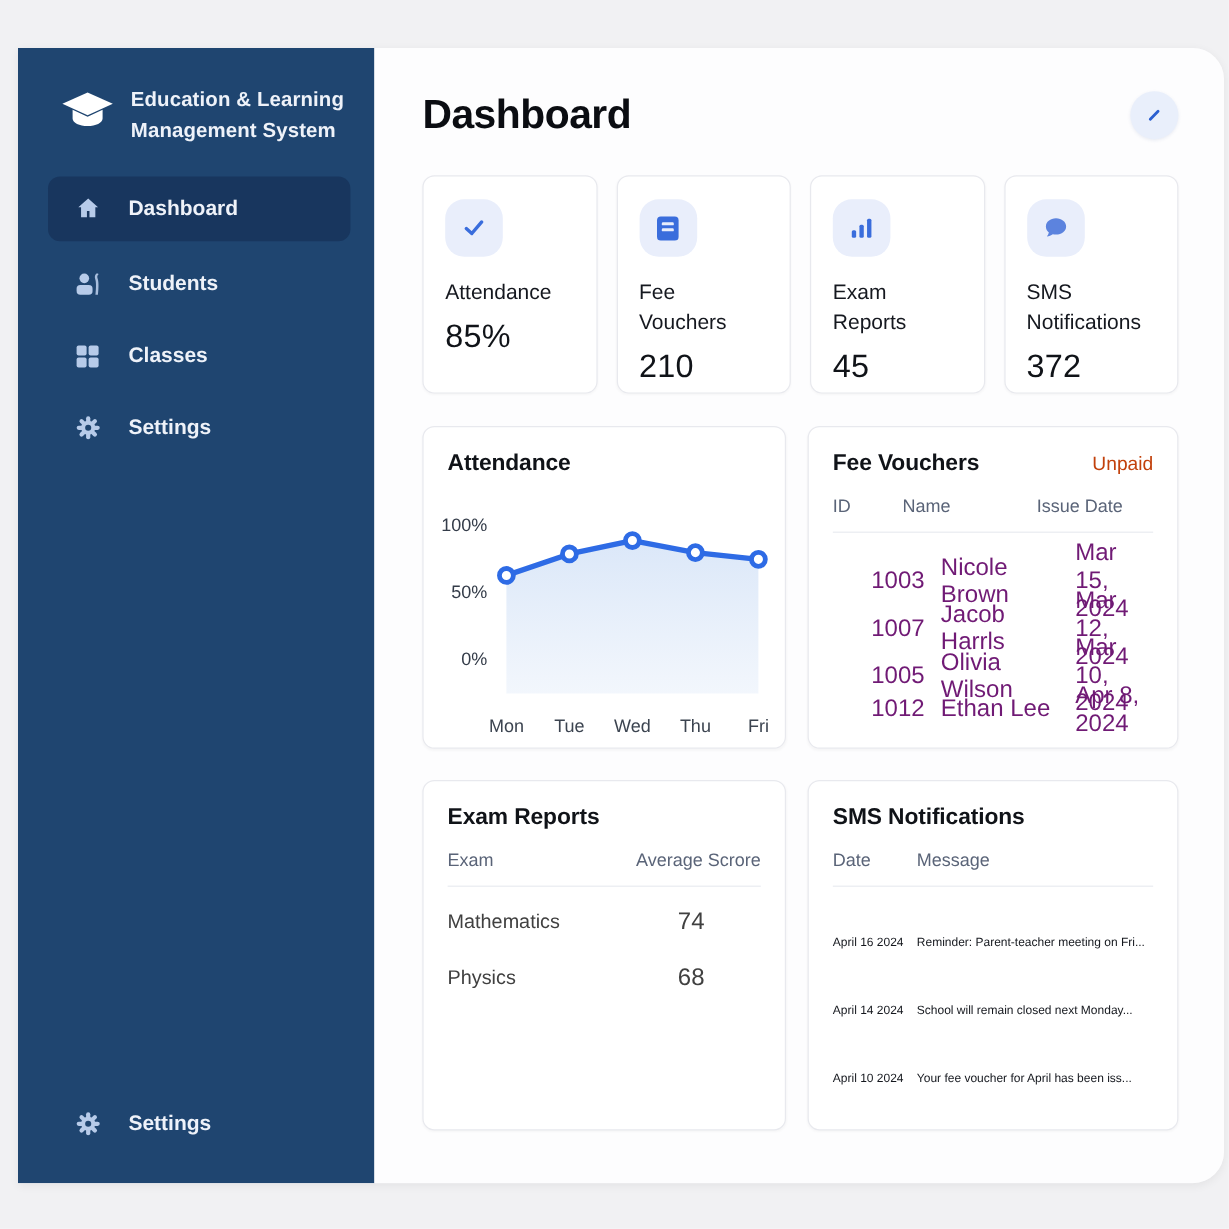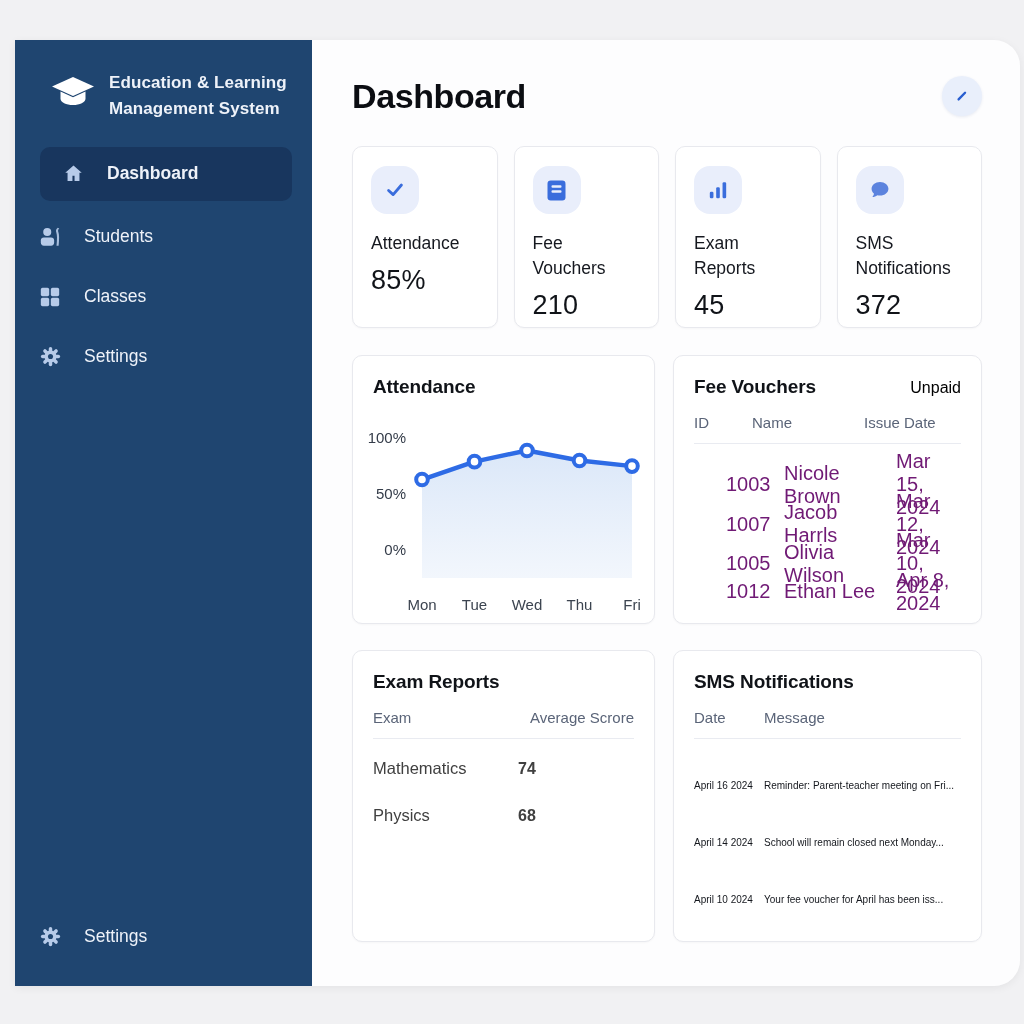--- a/index.html
+++ b/index.html
@@ -24,21 +24,21 @@
     background:#1f4570;
     display:flex; flex-direction:column;
     color:#eef2f9;
   }
   .logo { display:flex; align-items:flex-start; gap:14px; padding:30px 24px 0 36px; }
   .logo-icon { flex:0 0 44px; margin-top:6px; }
   .logo-text { font-size:17px; font-weight:600; line-height:1.55; letter-spacing:.1px; }
   .nav { margin-top:24px; }
   .nav-item {
     height:60px; display:flex; align-items:center; gap:23px;
-    padding-left:24px; font-size:17.5px; font-weight:400; cursor:pointer;
+    padding-left:47px; font-size:17.5px; font-weight:700; cursor:pointer;
     color:#eef2f9;
   }
   .nav-item.active {
     height:54px; margin:0 20px 6px 25px; padding-left:22px;
     background:#18365e; border-radius:10px; font-weight:600;
   }
   .nav-item .ico { width:22px; height:22px; display:flex; align-items:center; justify-content:center; }
   .sidebar-footer { margin-top:auto; padding-bottom:22px; }
   .sidebar-footer .nav-item { height:56px; }
   
@@ -76,28 +76,28 @@
   }
   .panel.chart { height:269px; }
   .panel.fv { height:269px; padding:20px; }
   .panel.er, .panel.sms { height:292px; padding:20px; }
   .panel-title { font-size:19px; font-weight:700; color:#101318; letter-spacing:-.1px; }
   .chart .panel-title { position:absolute; top:20px; left:20px; }
   .chart svg { position:absolute; top:46px; left:0; display:block; }
   .ytick { font-size:15px; fill:#343c49; }
   .xtick { font-size:15px; fill:#3c4450; }
   .fv-head-row { display:flex; align-items:baseline; justify-content:space-between; }
-  .link { font-size:16px; font-weight:500; color:#000000; text-decoration:none; cursor:pointer; }
+  .link { font-size:16px; font-weight:500; color:#c2410c; text-decoration:none; cursor:pointer; }
   .thead { display:grid; color:#5a6478; font-size:15px; padding:16px 0 12px; border-bottom:1px solid #e9ebf1; }
   .cols-fv { grid-template-columns:58px 112px 1fr; }
   .cols-er { grid-template-columns:1fr 116px; }
   .cols-sms { grid-template-columns:70px 1fr; }
   .fv-row { display:grid; grid-template-columns:58px 112px 1fr; align-items:center; height:39.5px; font-size:20px; color:#701a75;margin-left:32px; }
   .er-row { display:grid; grid-template-columns:1fr 116px; align-items:center; height:47px; font-size:16.5px; color:#404040; }
-  .er-row .score { text-align:left; font-weight:700; font-size:16px; }
+  .er-row .score { text-align:center; font-weight:400; font-size:20px; }
   .er-head .c2 { text-align:right; }
   .sms-row { display:grid; grid-template-columns:70px 1fr; font-size:10px; line-height:21px; color:#14171d; margin-top:36px; }
   .sms-body { }
 </style>
 </head>
 <body>
 
 <div class="app">
 
   <aside class="sidebar">

